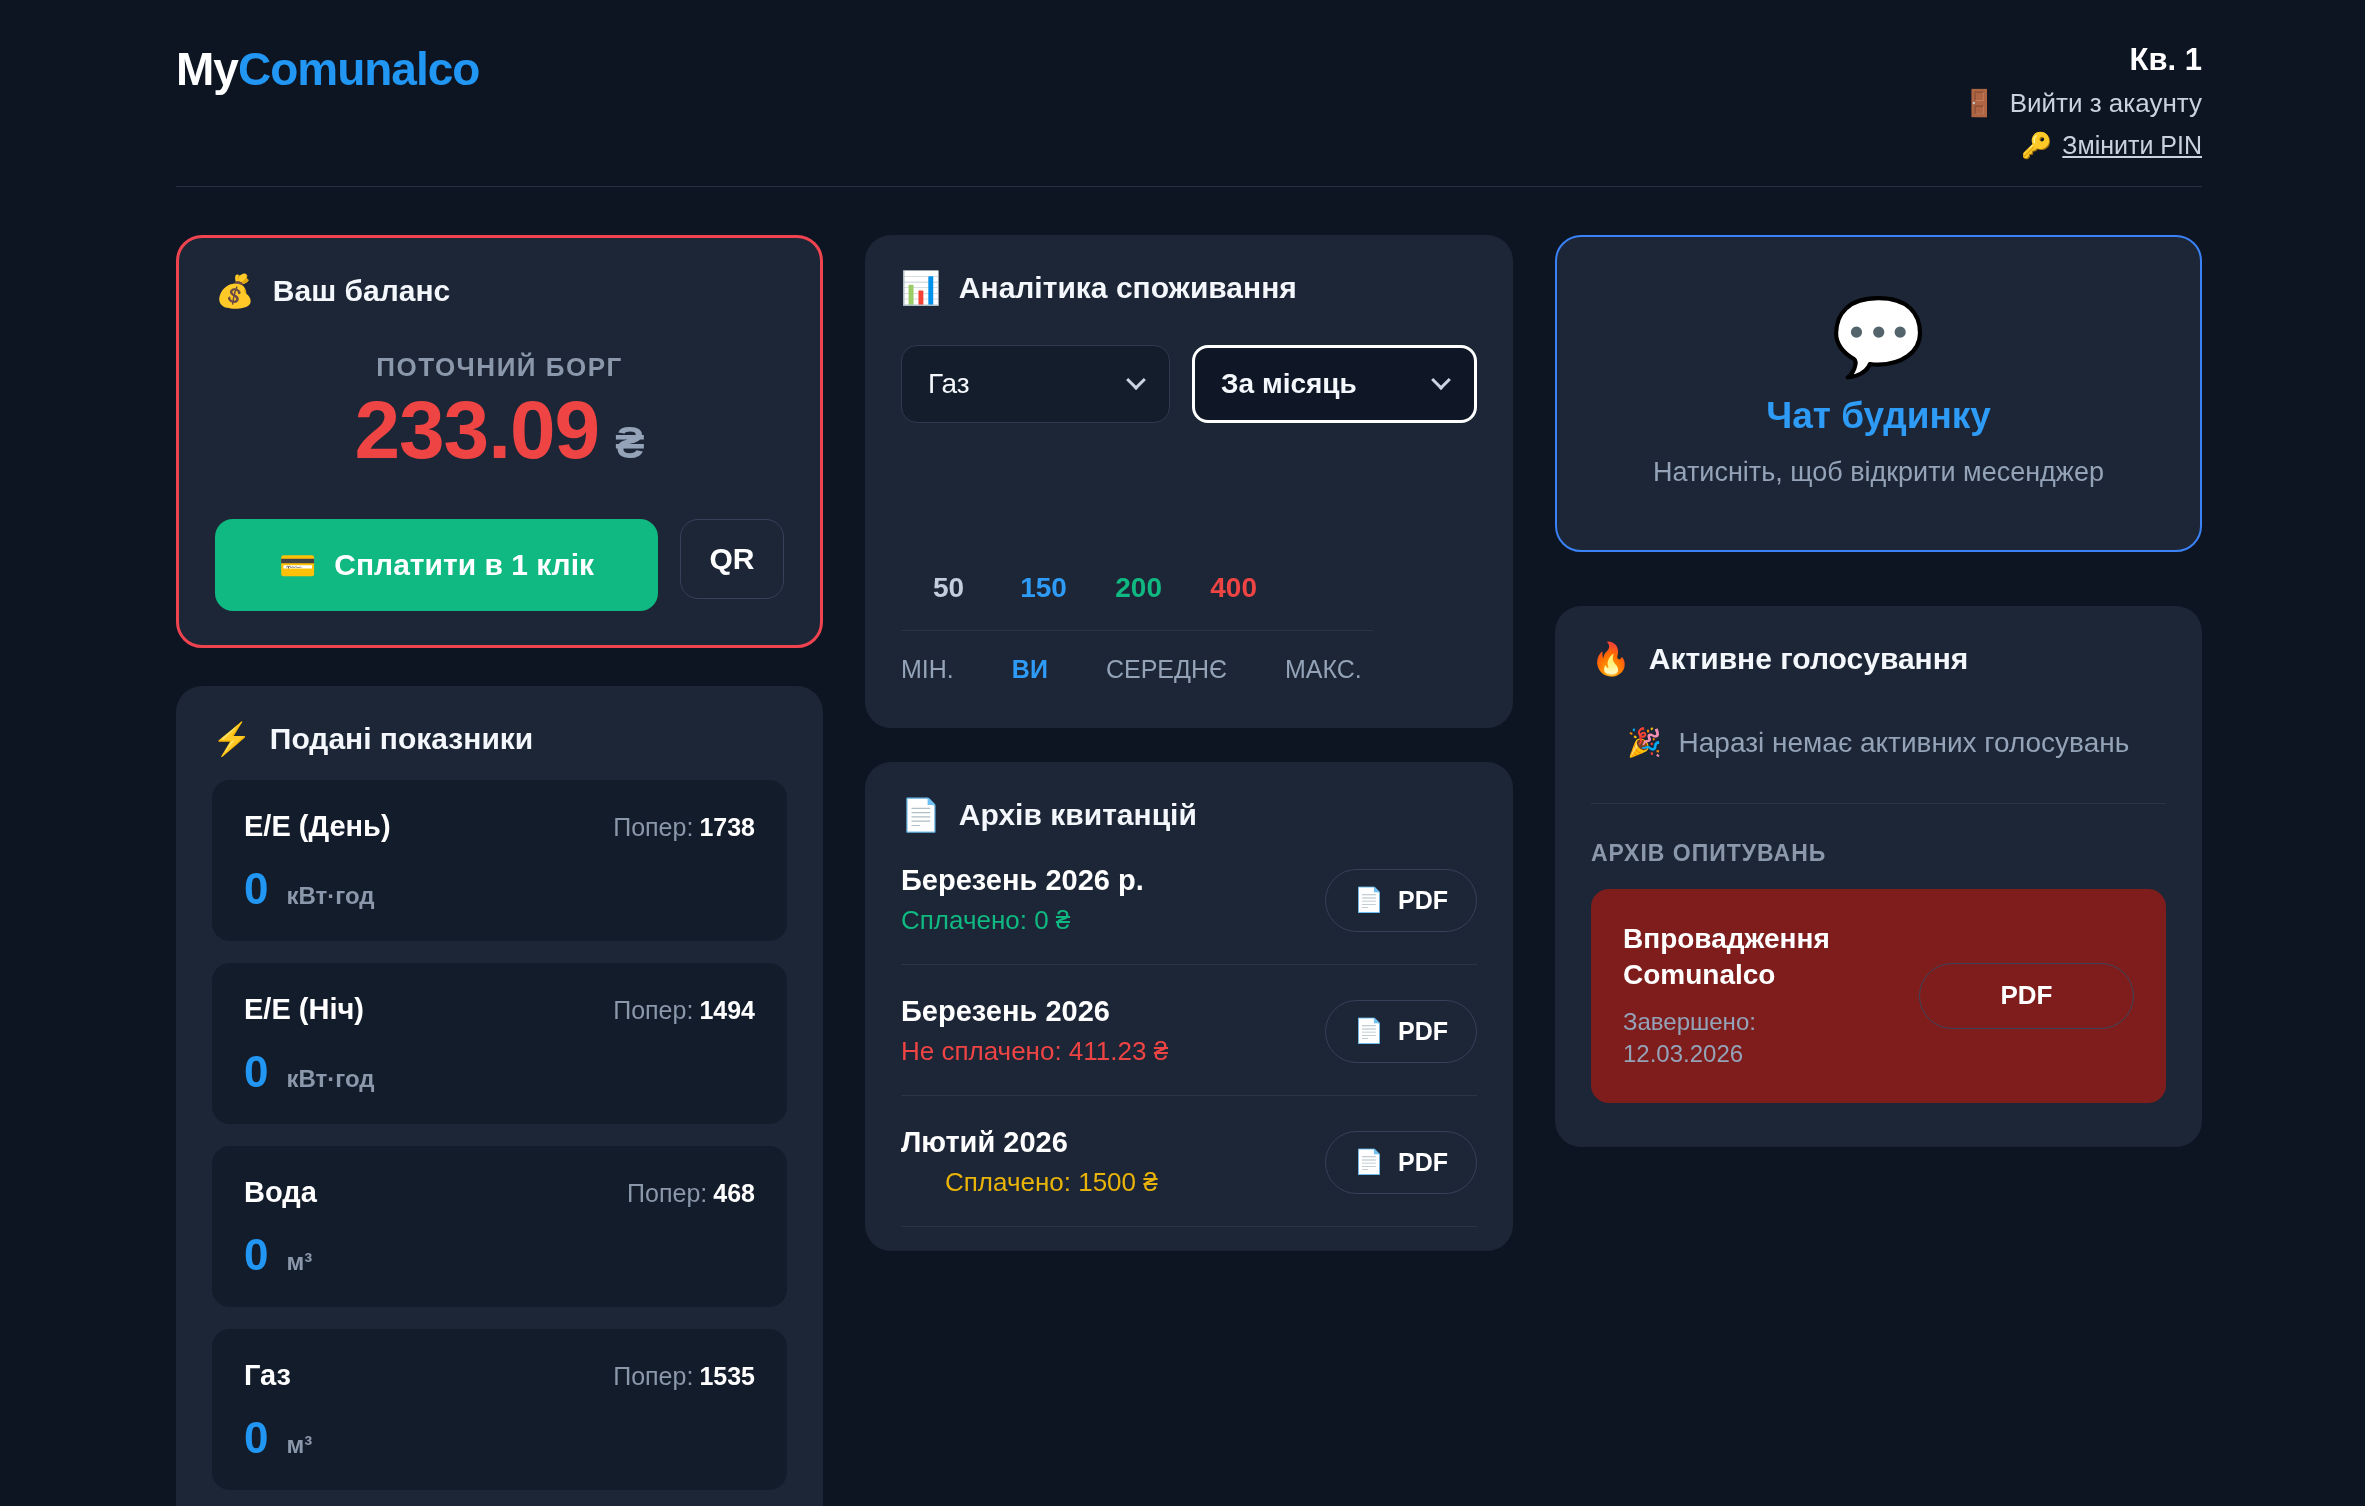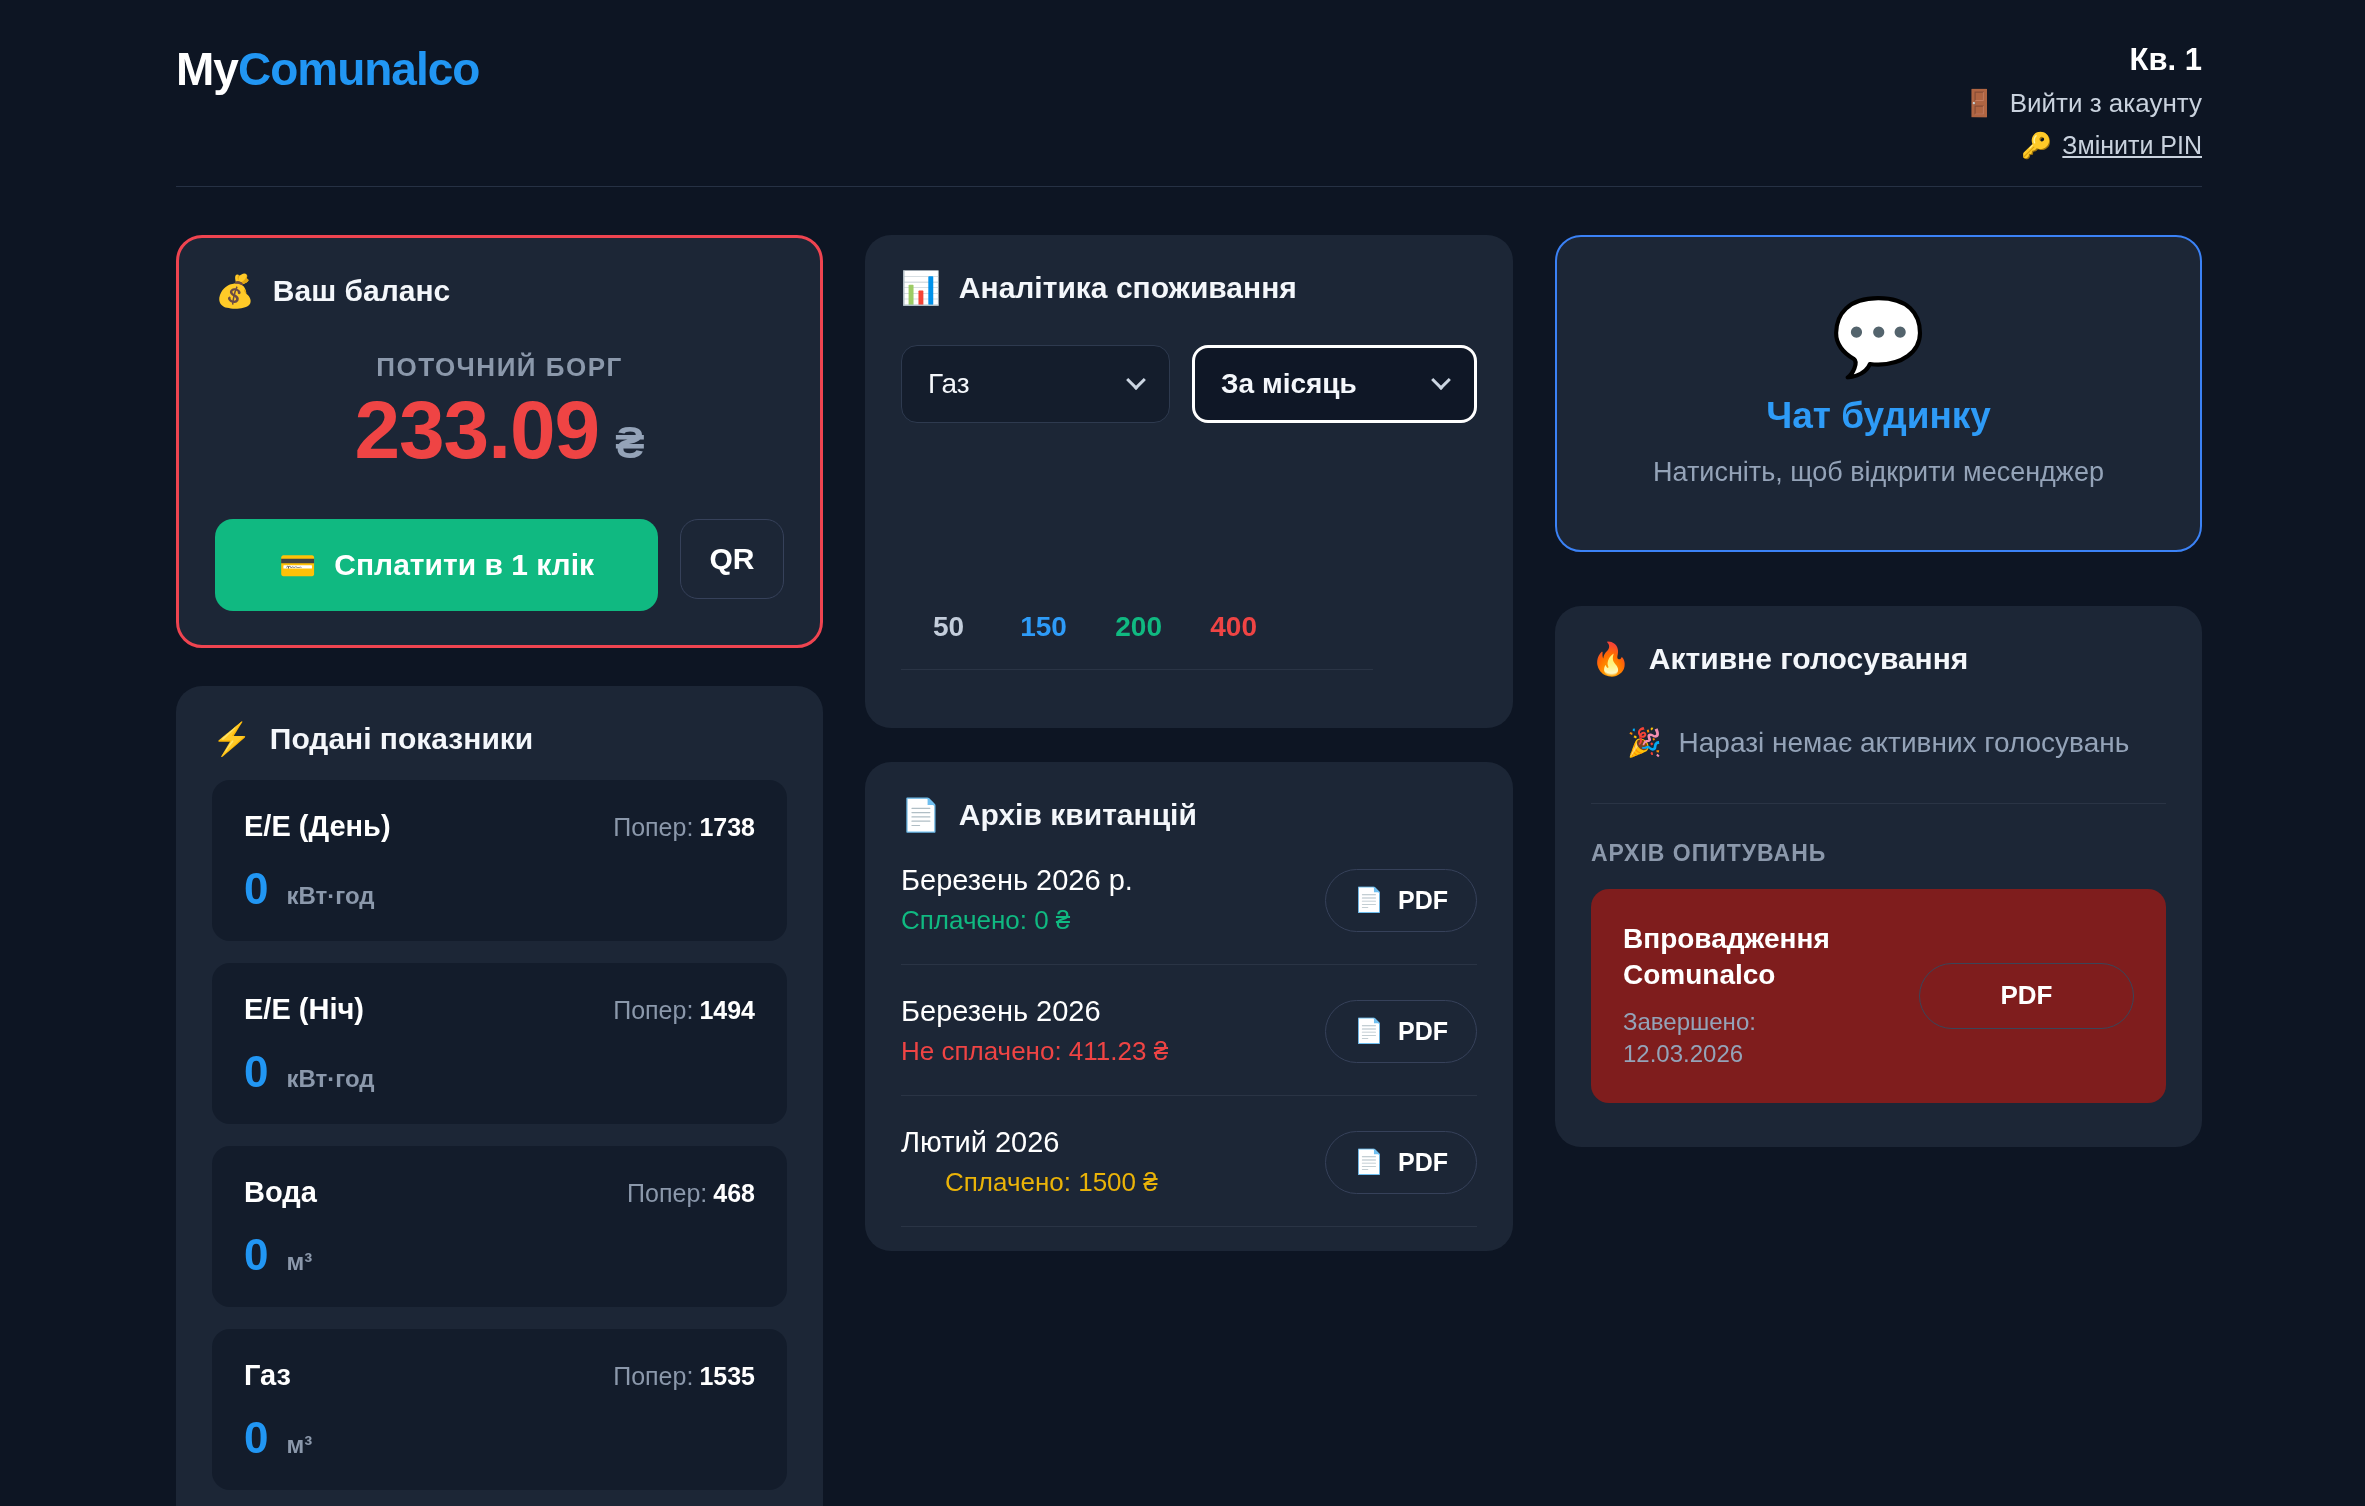--- a/index.html
+++ b/index.html
@@ -70,21 +70,21 @@
   .scale-values { width:66%; display:grid; grid-template-columns:repeat(4,1fr); }
   .scale-values span { text-align:center; font-size:28px; font-weight:800; }
   .scale-divider { border:none; border-top:1px solid #2a3445; margin:26px 0 24px; width:82%; }
   .scale-labels { width:80%; display:flex; justify-content:space-between; font-size:25px; color:#94a3b8; padding-bottom:10px; }
   .scale-labels .you { font-weight:800; }
 
   
   .receipts-card { margin-top:34px; padding-bottom:24px; }
   .receipt { display:flex; justify-content:space-between; align-items:center; padding:30px 0 28px; border-bottom:1px solid #2a3445; }
   .receipt:first-of-type { margin-top:18px; }
-  .receipt-period { font-size:29px; font-weight:400; color:#ffffff; }
+  .receipt-period { font-size:29px; font-weight:700; color:#ffffff; }
   .receipt-status { font-size:26px; margin-top:8px; }
   .pdf-pill { display:flex; gap:14px; align-items:center; border:1px solid #36415a; border-radius:32px;
               padding:16px 28px; font-size:25px; font-weight:700; background:transparent; color:#ffffff; cursor:pointer;
               font-family:"Liberation Sans", sans-serif; }
   .pdf-pill .emoji { font-size:24px; }
 
   
   .chat-card { border:2px solid #3b82f6; height:317px; display:flex; flex-direction:column;
                align-items:center; justify-content:center; text-align:center; gap:20px; cursor:pointer; }
   .chat-emoji { font-size:76px; line-height:1; }
@@ -219,20 +219,26 @@
           </div>
         </div>
         <div class="an-spacer"></div>
         <div class="scale-values">
           <span style="color: rgb(195, 205, 219);">50</span>
           <span style="color: rgb(46, 155, 247);">150</span>
           <span style="color: rgb(16, 185, 129);">200</span>
           <span style="color: rgb(239, 68, 68);">400</span>
         </div>
         <hr class="scale-divider">
+        <div class="scale-labels">
+          <span>МІН.</span>
+          <span class="you" style="color: rgb(46, 155, 247);">ВИ</span>
+          <span>СЕРЕДНЄ</span>
+          <span>МАКС.</span>
+        </div>
       </div>
 
       <div class="card receipts-card">
         <div class="card-title">
           <span class="emoji">📄</span>
           <span>Архів квитанцій</span>
         </div>
 
         <div class="receipt">
           <div>

